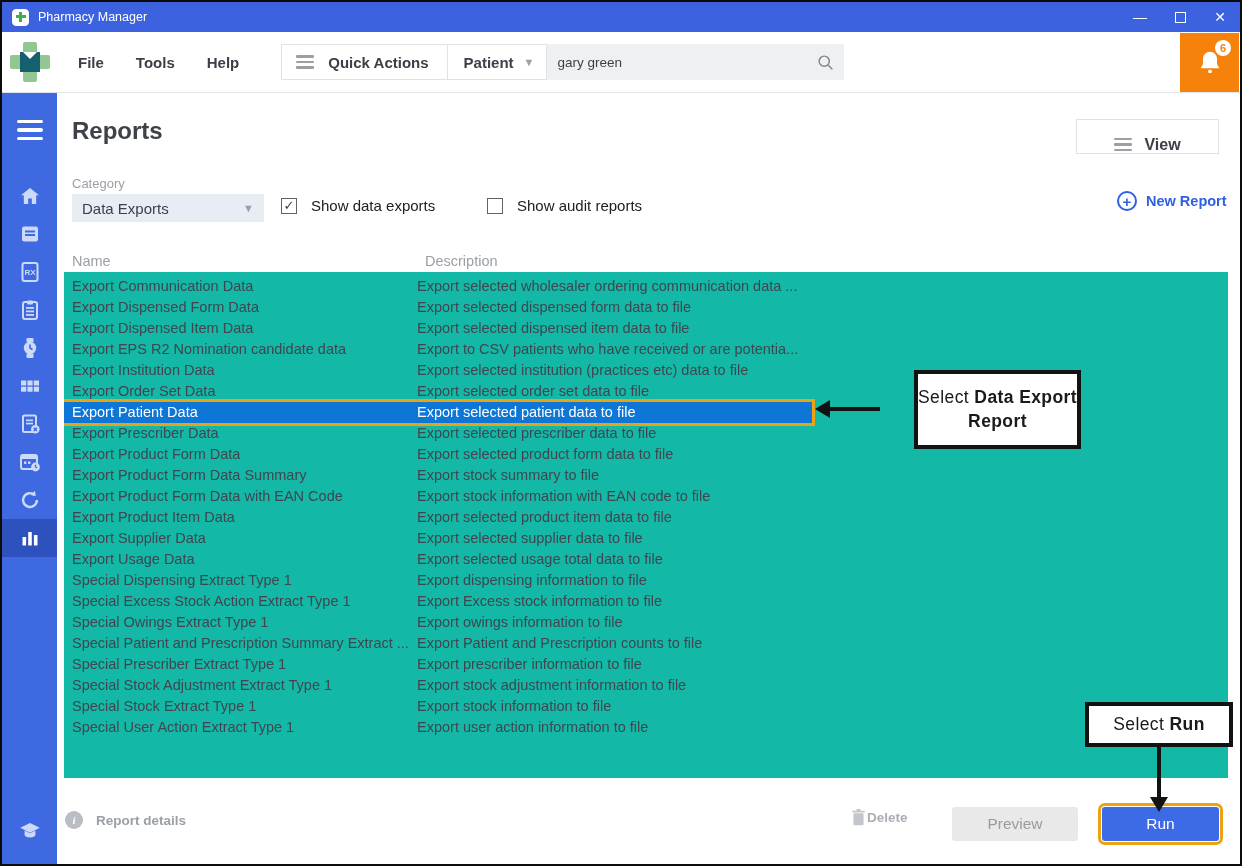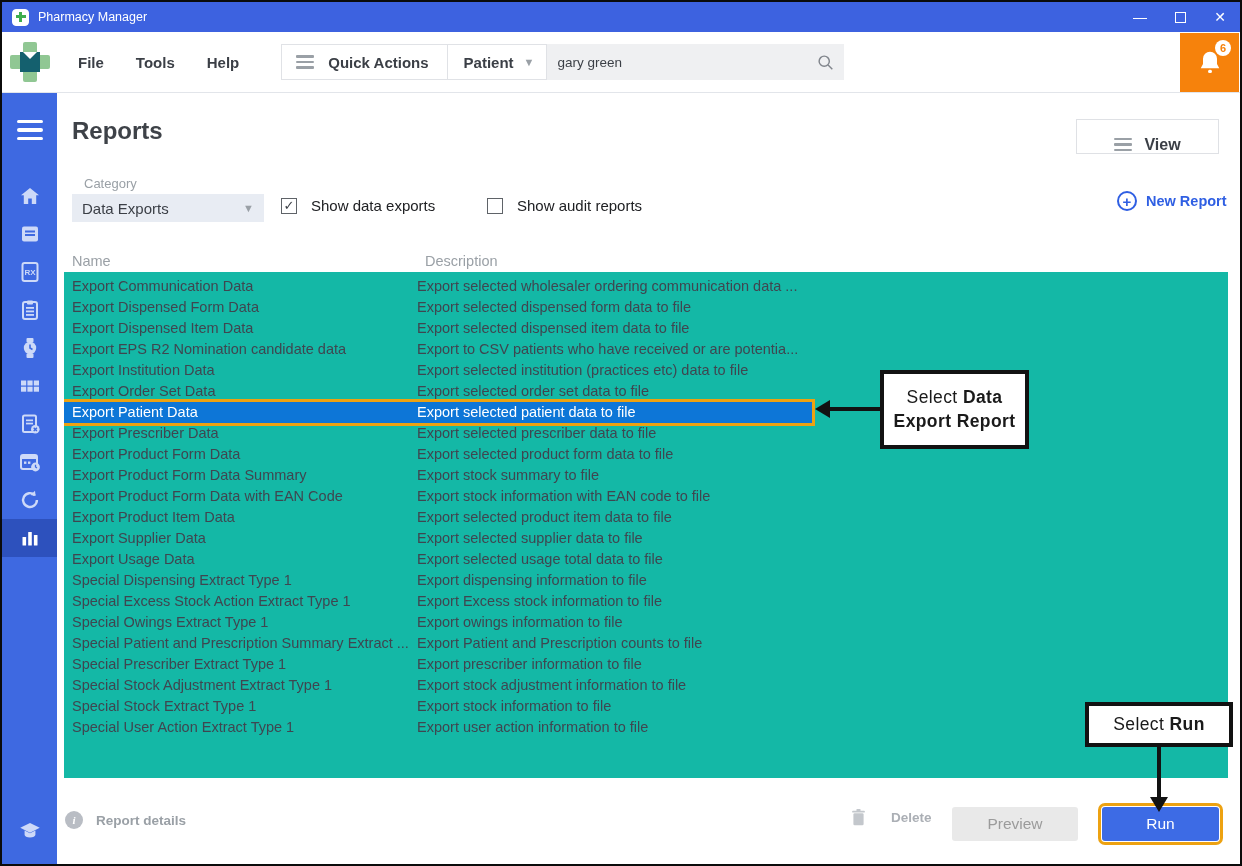--- a/index.html
+++ b/index.html
@@ -79,21 +79,21 @@
   
   .main { position:absolute; left:55px; top:91px; right:0; bottom:0; background:#fff; }
   .page-title { position:absolute; left:15px; top:24px; font-size:24px; font-weight:700; color:#3e4248; }
   .view-btn {
     position:absolute; left:1019px; top:26px; width:143px; height:35px;
     background:#fff; border:1px solid #dfe1e5; display:flex; align-items:center; justify-content:center;
     gap:12px; cursor:pointer;
   }
   .view-btn span { font-size:16px; font-weight:700; color:#3b3f46;margin-top:16px; }
 
-  .category-label { position:absolute; left:15px; top:83px; font-size:13px; color:#9aa0a6;margin-left:12px; }
+  .category-label { position:absolute; left:15px; top:83px; font-size:13px; color:#9aa0a6; }
   .category-select {
     position:absolute; left:15px; top:101px; width:192px; height:28px;
     background:#e8ecf3; display:flex; align-items:center; padding:0 10px; cursor:pointer;
   }
   .category-select .val { flex:1; font-size:15px; color:#3b3f46; }
   .checkbox-row { position:absolute; top:104px; display:flex; align-items:center; gap:14px; cursor:pointer; }
   .cb1 { left:224px; } .cb2 { left:430px; }
   .cb-box { width:16px; height:16px; border:1.5px solid #5f6368; background:#fff; display:flex; align-items:center; justify-content:center; font-size:13px; color:#3b3f46; }
   .cb-label { font-size:15px; color:#202124; }
   .new-report { position:absolute; left:1060px; top:98px; display:flex; align-items:center; gap:9px; cursor:pointer; }
@@ -115,35 +115,35 @@
     width:748px; background:#0d76d7;
     outline:3px solid #eda211; outline-offset:0;
   }
   .row.selected .cell { color:#fff; }
 
   
   .footer { position:absolute; left:0; top:685px; right:0; bottom:0; background:#fff; }
   .report-details { position:absolute; left:8px; top:33px; display:flex; align-items:center; gap:13px; cursor:pointer; }
   .info-circle { width:18px; height:18px; border-radius:50%; background:#b9bdc4; color:#fff; font-size:11px; font-weight:700; font-style:italic; display:flex; align-items:center; justify-content:center; font-family:"Liberation Serif", serif; }
   .report-details .txt { font-size:13.5px; font-weight:700; color:#9aa0a6; }
-  .delete-group { position:absolute; left:793px; top:30px; display:flex; align-items:center; gap:24px; cursor:pointer; }
+  .delete-group { position:absolute; left:793px; top:30px; display:flex; align-items:center; gap:0; cursor:pointer; }
   .delete-group .txt { font-size:13.5px; font-weight:700; color:#abafb5; }
   .btn { position:absolute; top:29px; height:34px; border-radius:3px; border:none; font-size:15.5px; display:flex; align-items:center; justify-content:center; cursor:pointer; font-family:inherit; }
   .btn.preview { left:895px; width:126px; background:#e9e9e9; color:#9b9b9b; }
   .btn.run { left:1045px; width:117px; background:#3d6be5; color:#fff; outline:3px solid #eda211; outline-offset:1px; }
 
   
   .callout {
     position:absolute; background:#fff; border:4px solid #121212;
     display:flex; align-items:center; justify-content:center; text-align:center;
     font-size:17.5px; color:#1a1a1a; letter-spacing:0.4px; line-height:1.35;
     z-index:5;
   }
   .callout b { font-weight:700; }
-  .co-report { left:823px; top:277px; width:149px; height:79px; }
+  .co-report { left:857px; top:277px; width:167px; height:79px; }
   .co-run { left:1028px; top:609px; width:148px; height:45px; }
   .arrow-line-h { position:absolute; left:772px; top:314px; width:51px; height:4px; background:#121212; z-index:5; }
   .arrow-head-left { position:absolute; left:758px; top:307px; width:0; height:0; border-top:9px solid transparent; border-bottom:9px solid transparent; border-right:15px solid #121212; z-index:5; }
   .arrow-line-v { position:absolute; left:1100px; top:654px; width:4px; height:50px; background:#121212; z-index:5; }
   .arrow-head-down { position:absolute; left:1093px; top:704px; width:0; height:0; border-left:9px solid transparent; border-right:9px solid transparent; border-top:15px solid #121212; z-index:5; }
 </style>
 </head>
 <body>
 
 <div class="window">

